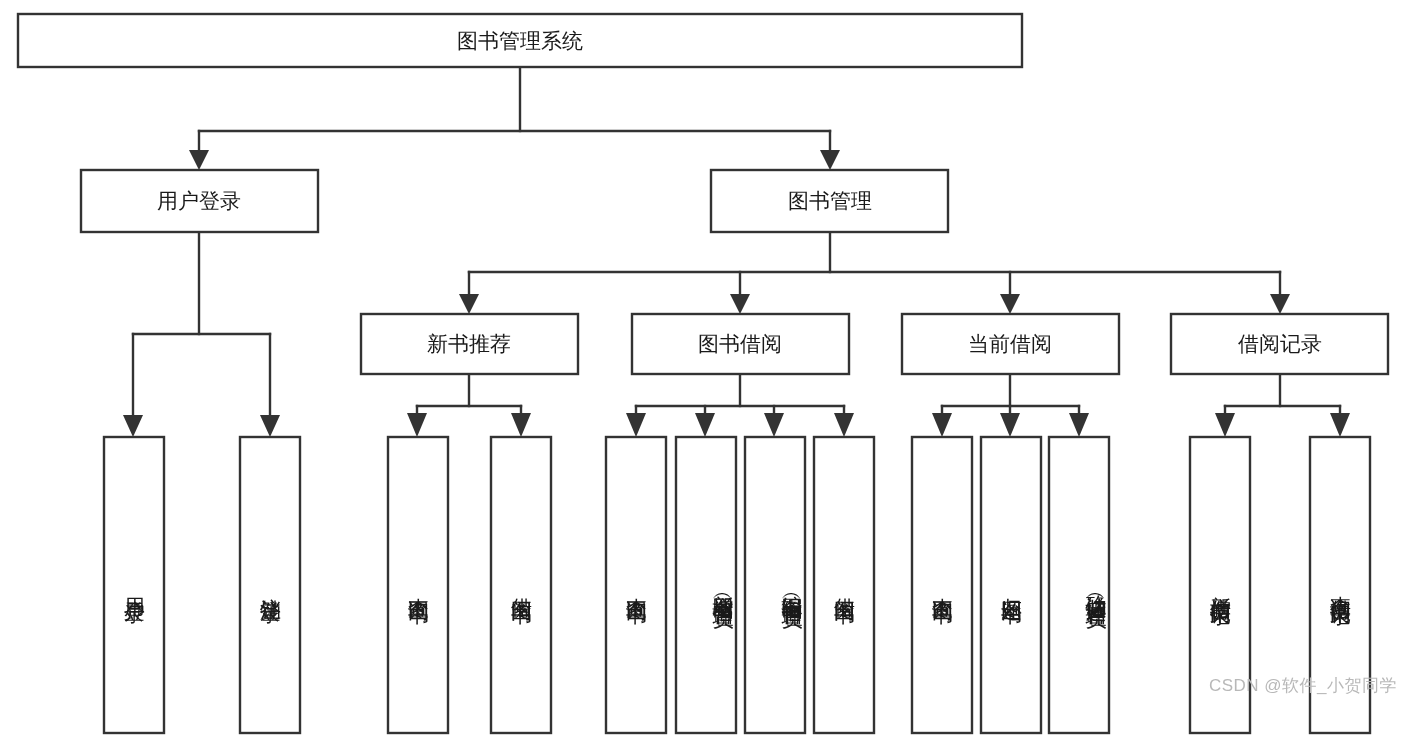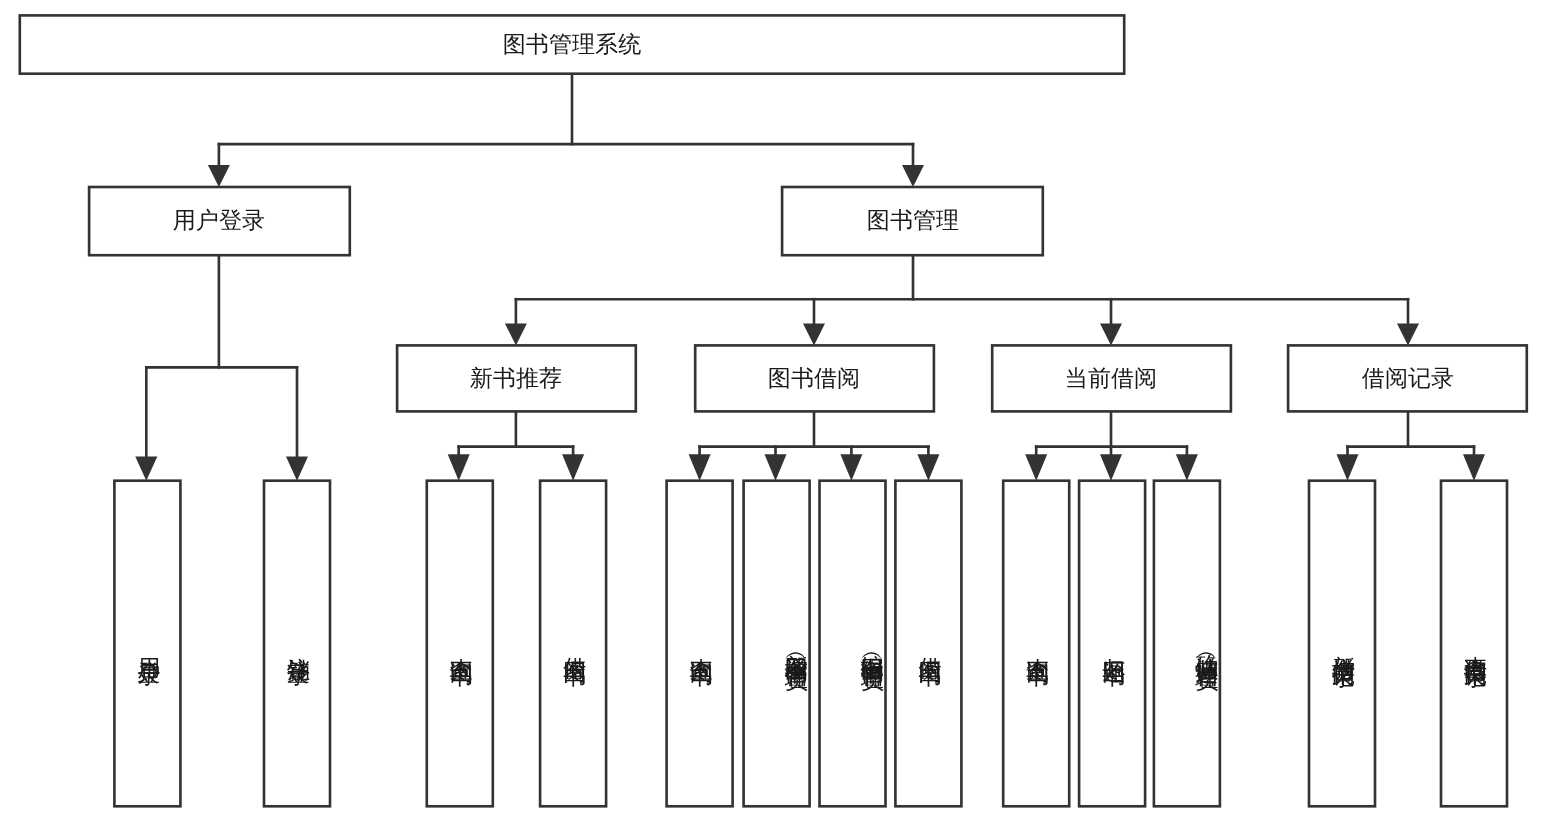--- a/index.html
+++ b/index.html
@@ -209,13 +209,14 @@
   <div class="vlabel" style="left:745px; top:441px; width:60px; height:292px; align-items:flex-start;">编辑图书（管理员）</div>
   <div class="vlabel" style="left:814px; top:437px; width:60px; height:296px;">借阅图书</div>
 
   <div class="vlabel" style="left:912px; top:437px; width:60px; height:296px;">查询图书</div>
   <div class="vlabel" style="left:981px; top:437px; width:60px; height:296px;">归还图书</div>
   <div class="vlabel" style="left:1049px; top:441px; width:60px; height:292px; align-items:flex-start;">确认归还（管理员）</div>
 
   <div class="vlabel" style="left:1190px; top:437px; width:60px; height:296px;">新增借阅记录</div>
   <div class="vlabel" style="left:1310px; top:437px; width:60px; height:296px;">查询借阅记录</div>
 
+  <div class="watermark">CSDN @软件_小贺同学</div>
 </div>
 
 </body></html>

